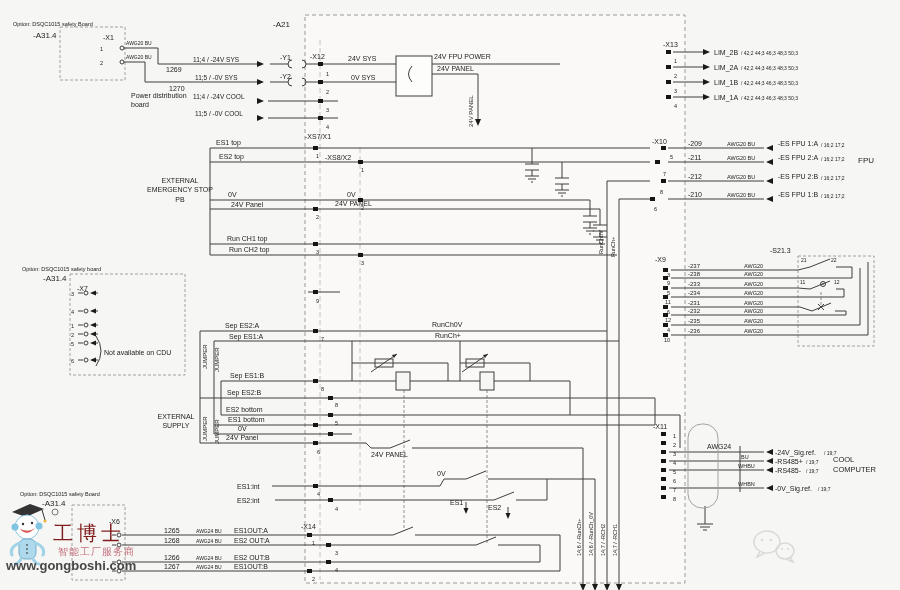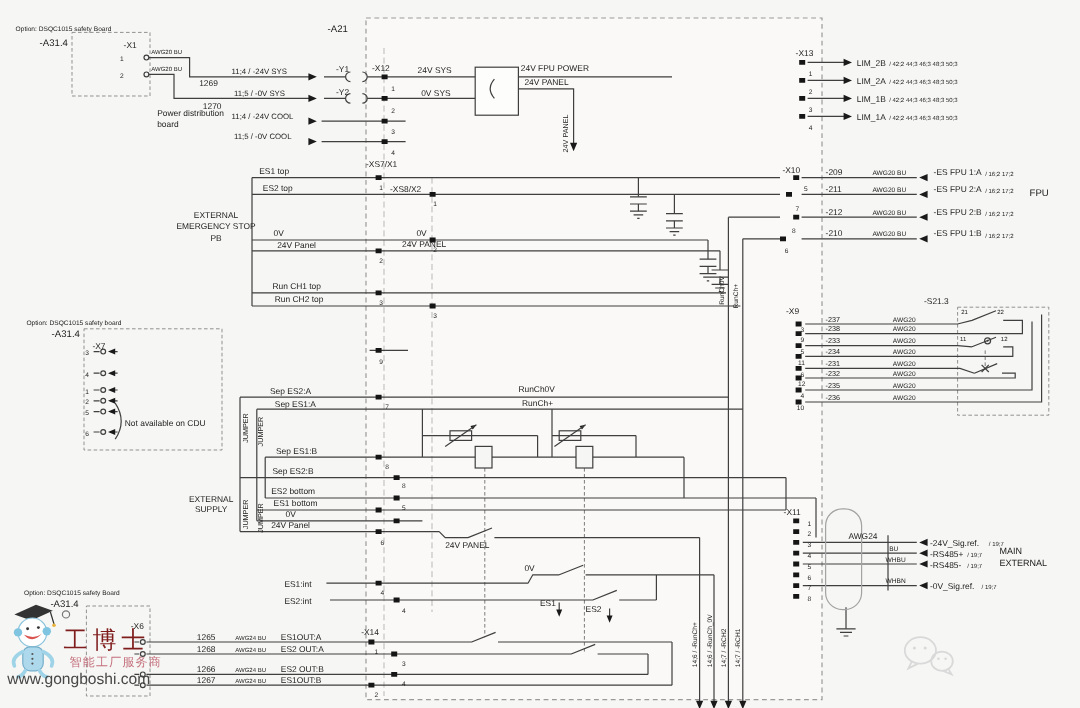--- a/index.html
+++ b/index.html
@@ -11,21 +11,21 @@
   svg text.t55{font-size:5.5px}
   svg text.t6{font-size:6px}
   svg text.t65{font-size:6.5px}
   svg text.t8{font-size:8px}
   .blk{position:absolute;color:#1c1c1c;font-size:7px;line-height:1.35}
   .ctr{text-align:center}
   .wm-brand{position:absolute;left:53px;top:520px;font-size:20px;font-weight:normal;
             letter-spacing:4px;color:#7f1d1d}
   .wm-tag{position:absolute;left:58px;top:545px;font-size:10px;font-weight:normal;
           letter-spacing:1px;color:#c4707c}
-  .wm-url{position:absolute;left:6px;top:558px;font-size:13px;font-weight:normal;color:#474747}
+  .wm-url{position:absolute;left:6px;top:558px;font-size:13px;font-weight:bold;color:#474747}
   .wm-right{position:absolute;left:800px;top:533px;font-size:20px;letter-spacing:8px;color:#dcdcdc}
 </style>
 </head>
 <body>
 
 <div class="stage">
 
 <svg width="900" height="590" viewBox="0 0 900 590">
 
   <rect x="305" y="15" width="380" height="568" fill="#faf9f7"></rect>
@@ -330,21 +330,21 @@
   <text x="775" y="491">-0V_Sig.ref.</text>
   <text x="824" y="455" class="t5">/ 19;7</text>
   <text x="806" y="464" class="t5">/ 19;7</text>
   <text x="806" y="473" class="t5">/ 19;7</text>
   <text x="818" y="491" class="t5">/ 19;7</text>
 </svg>
 
 <div class="blk" style="left:131px;top:91px;width:70px">Power distribution board</div>
 <div class="blk ctr" style="left:146px;top:176px;width:68px">EXTERNAL EMERGENCY STOP PB</div>
 <div class="blk ctr" style="left:150px;top:412px;width:52px">EXTERNAL SUPPLY</div>
-<div class="blk" style="left:833px;top:455px;width:56px;font-size:7.5px">MAIN EXTERNAL</div>
+<div class="blk" style="left:833px;top:455px;width:56px;font-size:7.5px">COOL COMPUTER</div>
 
 <svg width="48" height="70" style="position:absolute;left:4px;top:500px">
   <path d="M8 12 L26 4 L40 9 L22 17 Z" fill="#333"></path>
   <path d="M38 10 L41 20" stroke="#333" fill="none"></path>
       <circle cx="41" cy="21" r="1.5" fill="#e8b23a"></circle>
   <circle cx="23" cy="27" r="12" fill="#ffffff" stroke="#8cc5dd"></circle>
   <circle cx="11" cy="27" r="3.5" fill="#7fc4e0"></circle>
       <circle cx="35" cy="26" r="3.5" fill="#7fc4e0"></circle>
   <circle cx="19" cy="24" r="1.2" fill="#333"></circle>
       <circle cx="28" cy="23" r="1.2" fill="#333"></circle>

